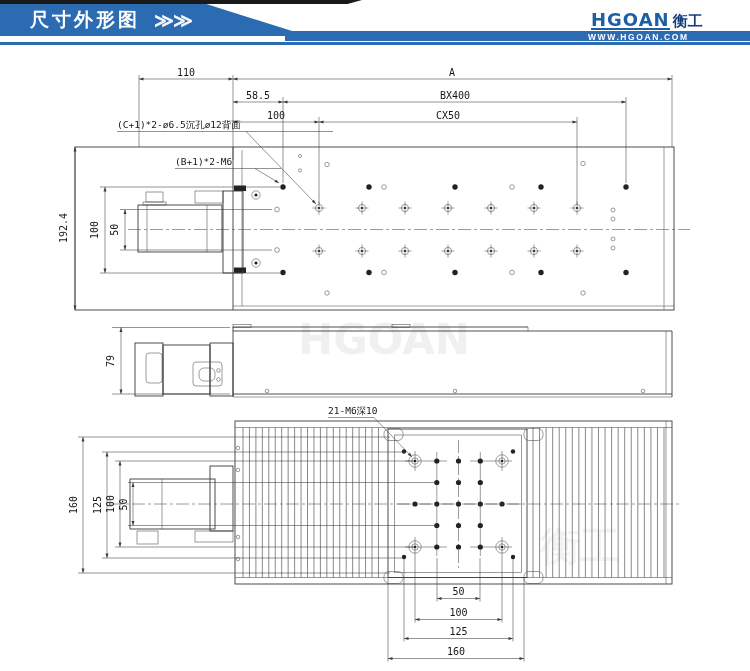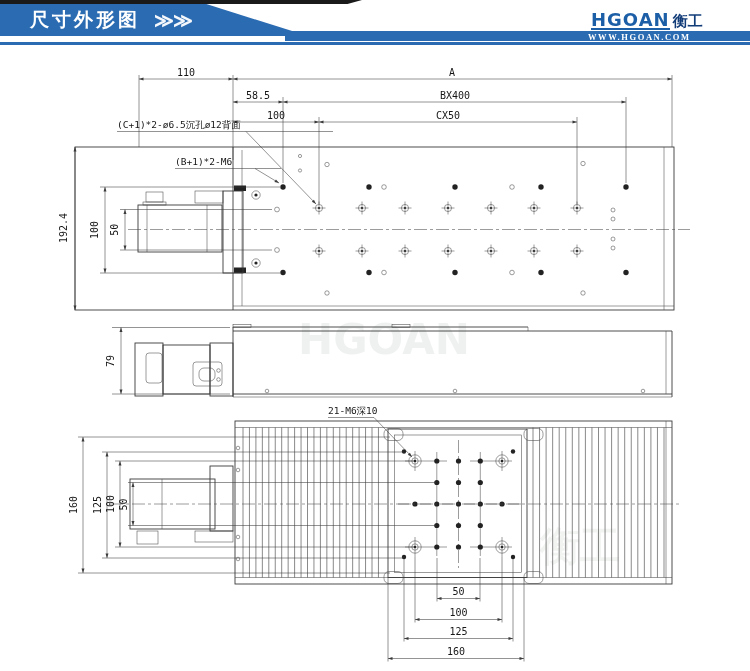--- a/index.html
+++ b/index.html
@@ -9,21 +9,21 @@
   .bar-black{position:absolute;top:0;left:0;width:362px;height:4px;background:#1a1a1a;
              clip-path:polygon(0 0,100% 0,96% 100%,0 100%);}
   .bar-title{position:absolute;top:4px;left:0;width:308px;height:32px;background:#2b6bb2;
              clip-path:polygon(0 0,67% 0,100% 100%,0 100%);
              display:flex;align-items:center;}
   .title-text{color:#fff;font-size:19px;font-weight:bold;letter-spacing:3px;padding-left:30px;
               font-family:"Liberation Sans", sans-serif;}
   .chevrons{color:#fff;font-size:19px;font-weight:bold;margin-left:14px;letter-spacing:-1px;opacity:.95;}
   .bar-www{position:absolute;top:31px;left:285px;width:465px;height:10px;background:#2b6bb2;}
   .www-text{position:absolute;top:32px;left:588px;color:#fff;font-size:8.5px;font-weight:bold;
-            letter-spacing:1.6px;font-family:Liberation Serif, serif;}
+            letter-spacing:1.6px;font-family:Liberation Sans, sans-serif;}
   .bar-line{position:absolute;top:42px;left:0;width:750px;height:2.5px;background:#2b6bb2;}
   .logo{position:absolute;top:12px;left:591px;display:flex;align-items:baseline;}
   .logo-en{color:#1d5fa7;font-size:18px;font-weight:800;letter-spacing:1px;
            font-family:"DejaVu Sans", sans-serif;border-bottom:2px solid #1d5fa7;line-height:16px;}
   .logo-cn{color:#123c78;font-size:15px;font-weight:bold;margin-left:3px;}
   
   svg{position:absolute;top:0;left:0;}
   .ol{stroke:#3a3a3a;stroke-width:.9;fill:none;}
   .tl{stroke:#4a4a4a;stroke-width:.55;fill:none;}
   .rib{stroke:#4a4a4a;stroke-width:.65;fill:none;}

